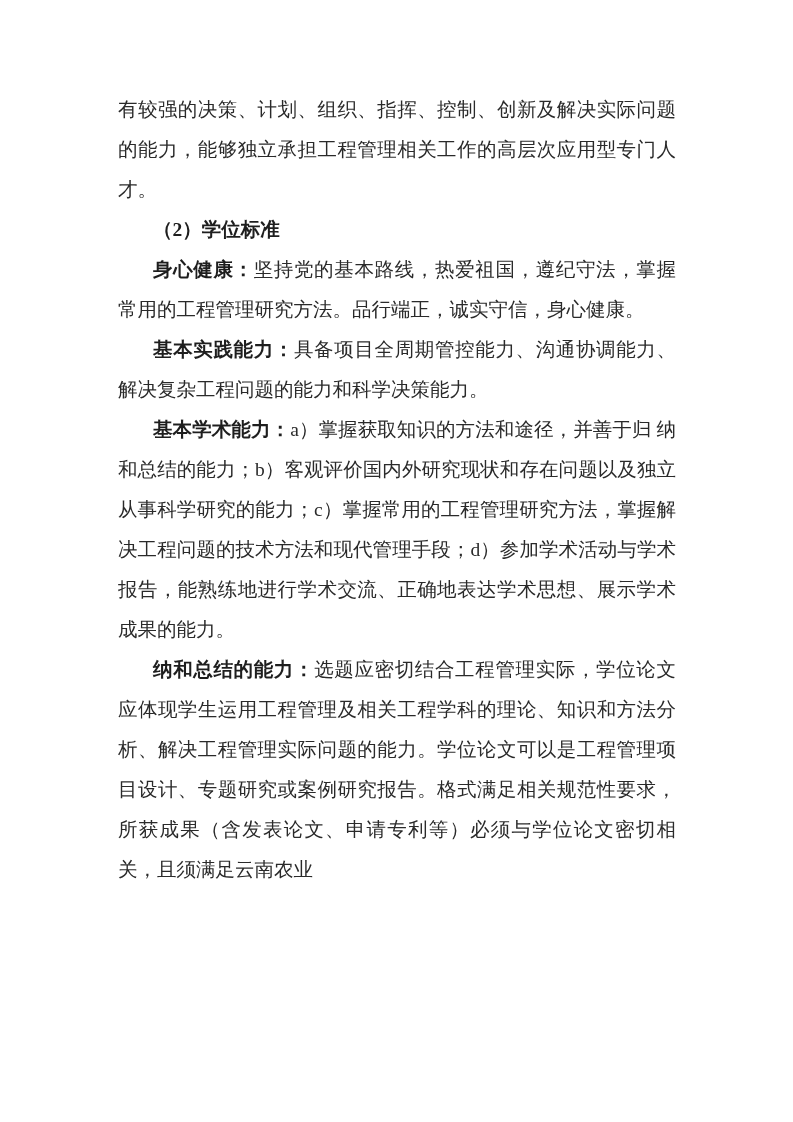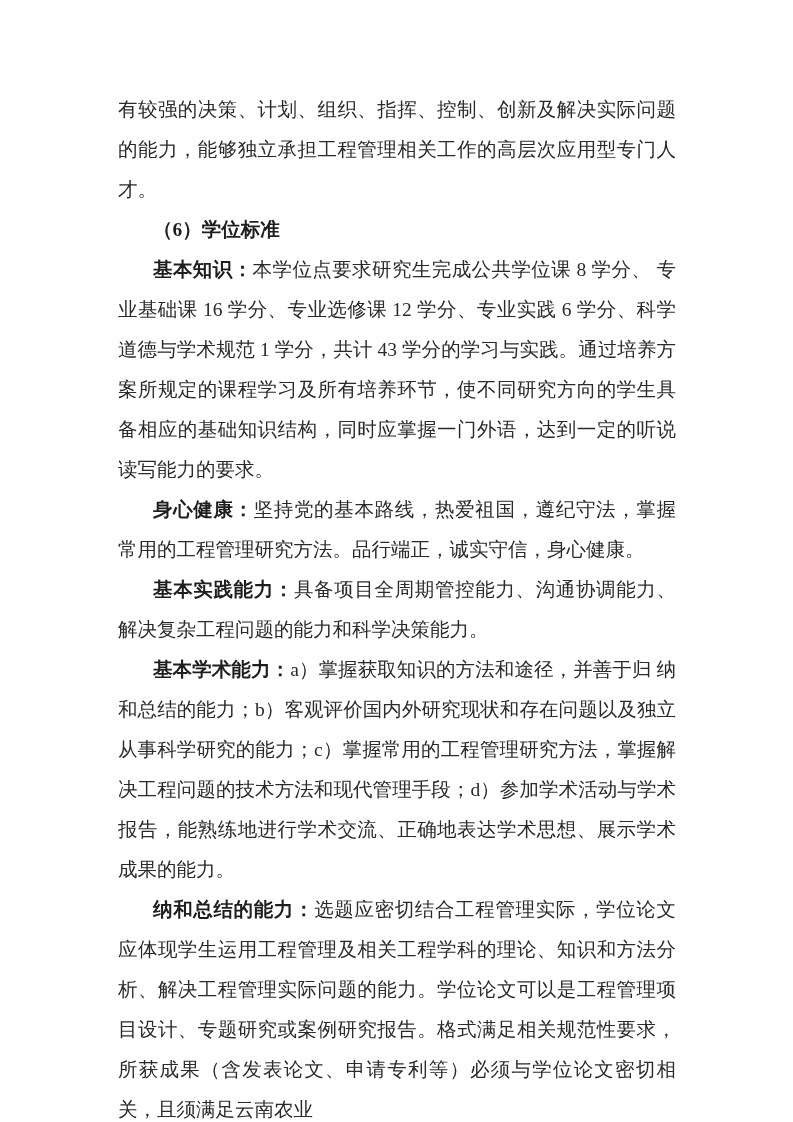--- a/index.html
+++ b/index.html
@@ -44,23 +44,22 @@
   }
 </style>
 </head>
 <body>
 
 <div class="page">
   <div class="doc-body">
 
     <p class="noindent"><span>有较强的决策、计划、组织、指挥、控制、创新及解决实际问题的能力，能够独立承担工程管理相关工作的高层次应用型专门人才。</span></p>
 
-    <p class="heading"><span>（6）学位标准</span></p>
+    <p class="heading"><span>（2）学位标准</span></p>
 
-    <p><span class="label">基本知识：</span><span>本学位点要求研究生完成公共学位课 8 学分、 专业基础课 16 学分、专业选修课 12 学分、专业实践 6 学分、科学道德与学术规范 1 学分，共计 43 学分的学习与实践。通过培养方案所规定的课程学习及所有培养环节，使不同研究方向的学生具备相应的基础知识结构，同时应掌握一门外语，达到一定的听说读写能力的要求。</span></p>
 
     <p><span class="label">身心健康：</span><span>坚持党的基本路线，热爱祖国，遵纪守法，掌握常用的工程管理研究方法。品行端正，诚实守信，身心健康。</span></p>
 
     <p><span class="label">基本实践能力：</span><span>具备项目全周期管控能力、沟通协调能力、解决复杂工程问题的能力和科学决策能力。</span></p>
 
     <p><span class="label">基本学术能力：</span><span>a）掌握获取知识的方法和途径，并善于归 纳和总结的能力；b）客观评价国内外研究现状和存在问题以及独立从事科学研究的能力；c）掌握常用的工程管理研究方法，掌握解决工程问题的技术方法和现代管理手段；d）参加学术活动与学术报告，能熟练地进行学术交流、正确地表达学术思想、展示学术成果的能力。</span></p>
 
     <p><span class="label">纳和总结的能力：</span><span>选题应密切结合工程管理实际，学位论文应体现学生运用工程管理及相关工程学科的理论、知识和方法分析、解决工程管理实际问题的能力。学位论文可以是工程管理项目设计、专题研究或案例研究报告。格式满足相关规范性要求，所获成果（含发表论文、申请专利等）必须与学位论文密切相关，且须满足云南农业</span></p>
 
   </div>

